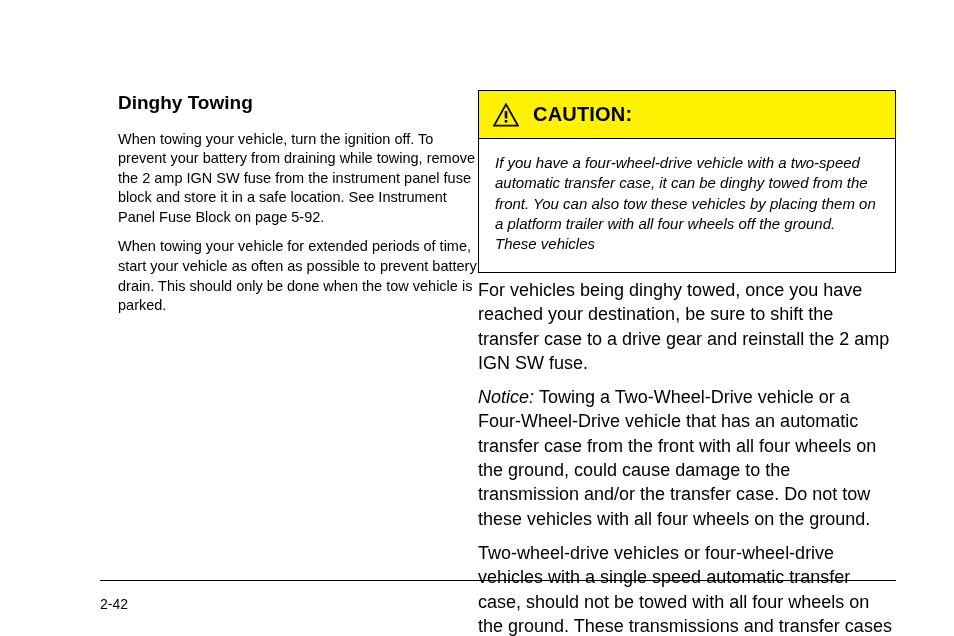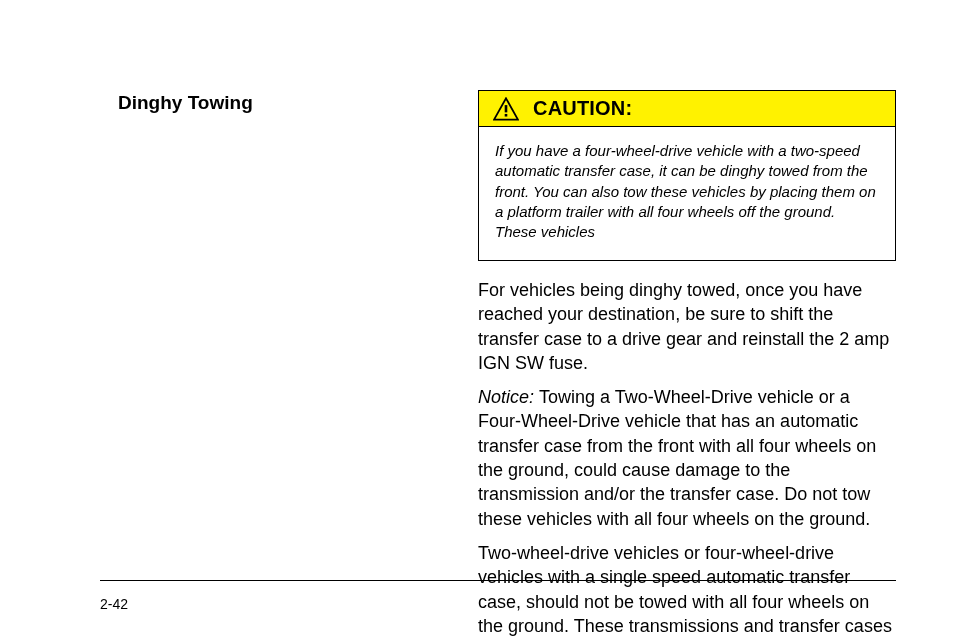--- a/index.html
+++ b/index.html
@@ -21,21 +21,21 @@
   .caution-box {
     position: absolute;
     left: 478px;
     top: 90px;
     width: 418px;
     border: 1.5px solid #000;
     background: #fff;
   }
   .caution-header {
     background: #fff200;
-    height: 36px;
+    height: 48px;
     display: flex;
     align-items: center;
     padding: 0 14px;
     border-bottom: 1.5px solid #000;
   }
   .warn-icon svg {
     width: 26px;
     height: 24px;
     display: block;
   }
@@ -89,20 +89,22 @@
     font-size: 14px;
   }
 </style>
 </head>
 <body>
 
 <div class="page">
 
   <div class="left-col">
     <div class="h">Dinghy Towing</div>
+    <p>When towing your vehicle, turn the ignition off. To prevent your battery from draining while towing, remove the 2 amp IGN SW fuse from the instrument panel fuse block and store it in a safe location. See Instrument Panel Fuse Block on page 5-92.</p>
+    <p>When towing your vehicle for extended periods of time, start your vehicle as often as possible to prevent battery drain. This should only be done when the tow vehicle is parked.</p>
   </div>
 
   <div class="caution-box">
     <div class="caution-header">
       <span class="warn-icon">
         <svg viewBox="0 0 100 90">
           <polygon points="50,4 96,86 4,86" fill="none" stroke="#000" stroke-width="7"></polygon>
           <rect x="45" y="30" width="10" height="28" fill="#000"></rect>
           <rect x="45" y="64" width="10" height="10" fill="#000"></rect>
         </svg>

